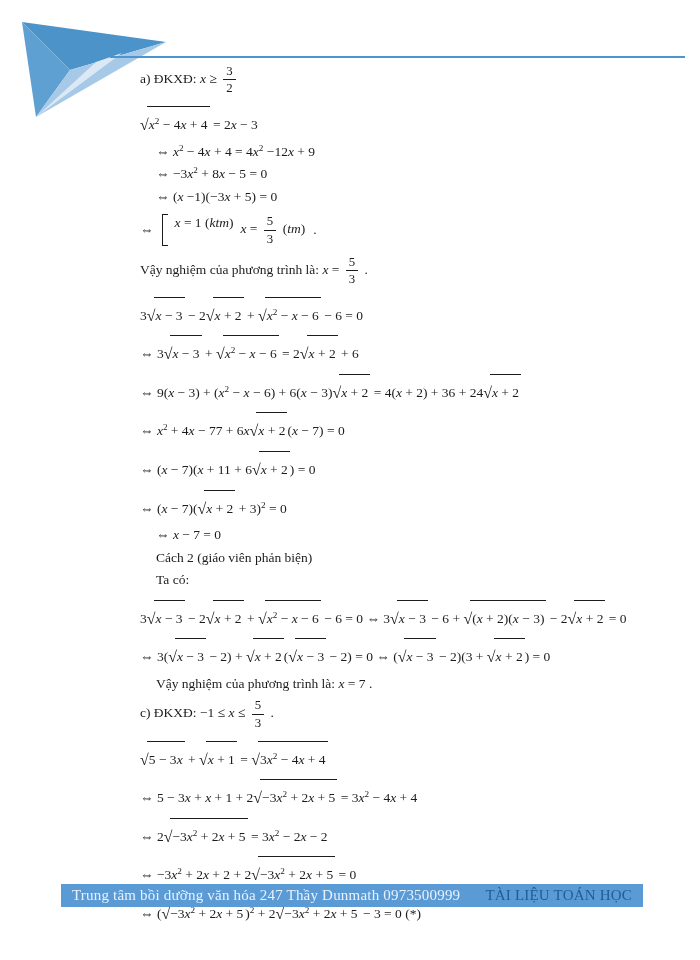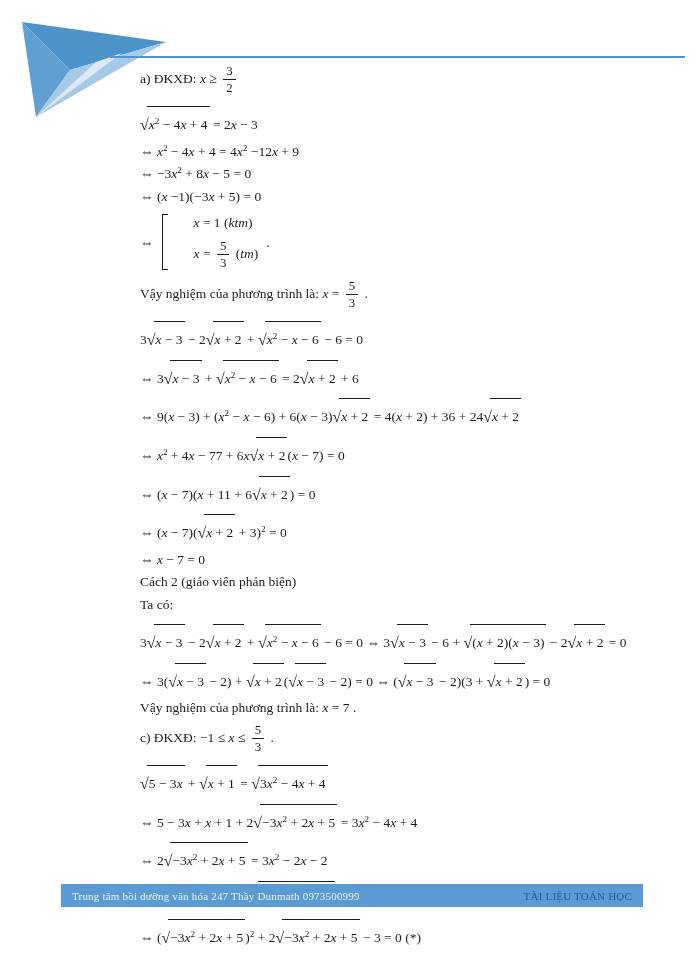--- a/index.html
+++ b/index.html
@@ -7,44 +7,44 @@
     position:relative;width:700px;height:960px;background:#ffffff;
     font-family:"Liberation Serif",serif;color:#1c1c1c;overflow:hidden;
   }
   .corner{position:absolute;left:0;top:0;width:180px;height:130px;}
   .rule{position:absolute;left:110px;top:56px;width:575px;height:2px;}
   .content{
     position:absolute;left:140px;top:58px;width:556px;
     font-size:13.5px;line-height:1.3;
   }
   .line{white-space:nowrap;}
-  .l-plain{margin:5px 0;}
+  .l-plain{margin:5px 16px;}
   .l-sqrt{margin:9px 0;padding-top:2px;}
   .l-frac{margin:6px 0;}
   .l-cases{margin:9px 0;display:flex;align-items:center;}
   sup{font-size:0.68em;line-height:0;}
   i{font-style:italic;}
   
   .sq{white-space:nowrap;}
   .rsign{display:inline-block;font-size:1.18em;line-height:1;transform:translateY(1px);}
   .rad{display:inline-block;border-top:1.3px solid #1c1c1c;margin-left:-2px;padding:10px 2px 0 2px;line-height:1.15;}
   
   .frac{display:inline-flex;flex-direction:column;text-align:center;vertical-align:middle;margin:0 3px;line-height:1.1;font-size:0.95em;}
   .frac .num{border-bottom:1.1px solid #1c1c1c;padding:0 3px 1px 3px;display:block;}
   .frac .den{padding:1px 3px 0 3px;display:block;}
   
   .cases-lead{margin-right:6px;}
   .lbracket{align-self:stretch;width:5px;border:1.5px solid #1c1c1c;border-right:none;margin:0 7px 0 2px;}
-  .cases-rows{display:inline-flex;flex-direction:column;gap:7px;margin-left:19px;}
+  .cases-rows{display:inline-flex;flex-direction:row;gap:7px;}
   .cases-trail{margin-left:8px;align-self:center;}
   
   .footer{
     position:absolute;left:61px;top:884px;width:582px;height:23px;
     display:flex;align-items:center;justify-content:space-between;
-    padding:0 11px;box-sizing:border-box;font-size:11px;letter-spacing:0.2px;
+    padding:0 11px;box-sizing:border-box;font-size:15px;letter-spacing:0.2px;
   }
 </style>
 </head>
 <body>
 
 <div class="page" style="color: rgb(28, 28, 28);">
 
   <svg class="corner" viewBox="0 0 180 130" aria-hidden="true">
     <polygon points="22,22 166,42 70,70" fill="#4c93ca"></polygon>
     <polygon points="22,22 70,70 36,117" fill="#5fa0d2"></polygon>

